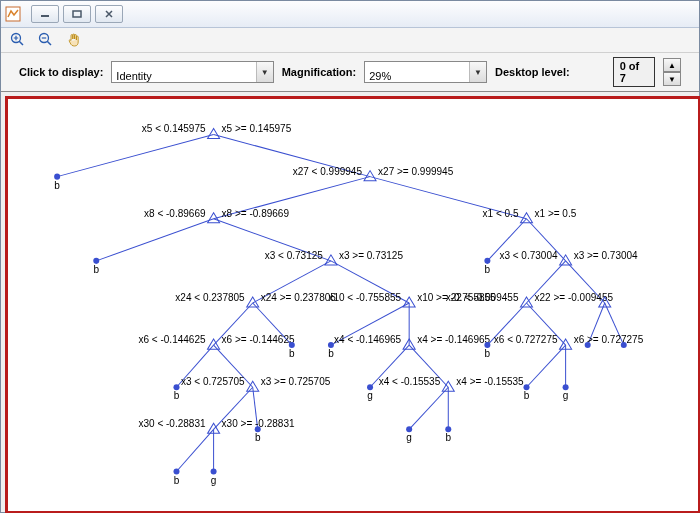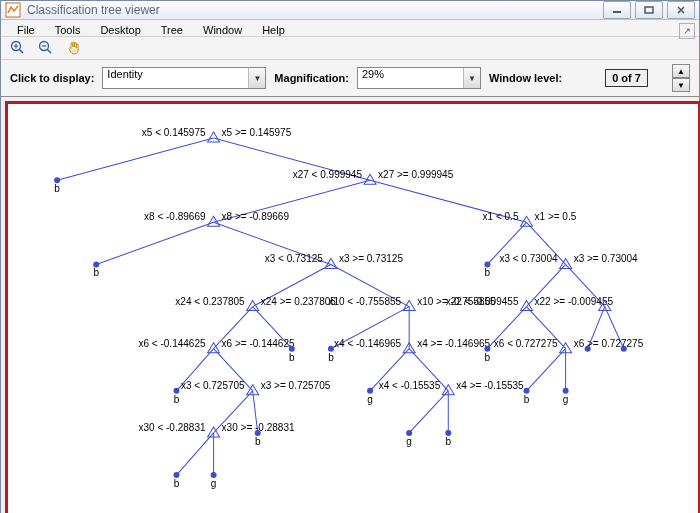--- a/index.html
+++ b/index.html
@@ -6,23 +6,23 @@
   .window{width:700px;height:513px;border:1px solid #7a8aa0;box-sizing:border-box;background:#f0f0f0;display:flex;flex-direction:column;}
   .titlebar{height:26px;background:linear-gradient(#fdfdfe,#e6ecf5);border-bottom:1px solid #b7c4d7;display:flex;align-items:center;padding:0 4px;}
   .titlebar .app-icon{width:16px;height:16px;margin-right:6px;}
   .titlebar .title{flex:1;color:#5a6a7a;font-size:12px;}
   .win-btn{width:26px;height:16px;border:1px solid #9aa7b7;border-radius:2px;margin-left:4px;background:linear-gradient(#fdfdfe,#e1e8f1);display:flex;align-items:center;justify-content:center;}
   .menubar{height:22px;background:#f4f4f4;display:flex;align-items:stretch;border-bottom:1px solid #d0d0d0;padding-left:6px;position:relative;}
   .menu-item{padding:4px 10px 0 10px;cursor:default;}
   .menubar .expand{position:absolute;right:4px;top:3px;width:14px;height:14px;border:1px solid #b0b0b0;display:flex;align-items:center;justify-content:center;font-size:9px;color:#555;}
   .toolbar{height:24px;background:#f4f4f4;border-bottom:1px solid #d0d0d0;display:flex;align-items:center;padding-left:6px;gap:6px;}
   .tool-btn{width:20px;height:20px;display:flex;align-items:center;justify-content:center;border:1px solid transparent;}
-  .controlbar{background:#f4f4f4;border-bottom:1px solid #8a8a8a;display:flex;align-items:center;padding:4px 9px;gap:8px;}
+  .controlbar{background:#f4f4f4;border-bottom:1px solid #8a8a8a;display:flex;align-items:center;padding:4px 18px;gap:8px;}
   .controlbar .label{font-weight:bold;font-size:11px;white-space:nowrap;}
-  .dropdown{height:20px;border:1px solid #888;background:#fff;display:flex;align-items:flex-start;padding:0 18px 0 4px;position:relative;font-size:11px;}
+  .dropdown{height:20px;border:1px solid #888;background:#fff;display:flex;align-items:flex-end;padding:0 18px 0 4px;position:relative;font-size:11px;}
   .dropdown .arrow{position:absolute;right:0;top:0;bottom:0;width:16px;border-left:1px solid #bbb;background:linear-gradient(#f8f8f8,#dcdcdc);display:flex;align-items:center;justify-content:center;font-size:8px;color:#333;}
   .prune-box{border:1px solid #333;background:#f0f0f0;padding:2px 6px;font-size:11px;font-weight:bold;margin-left:35px;}
   .scroll-arrows{display:flex;flex-direction:column;margin-left:auto;}
   .scroll-arrows div{width:16px;height:12px;border:1px solid #888;background:linear-gradient(#f8f8f8,#dcdcdc);display:flex;align-items:center;justify-content:center;font-size:8px;}
   .canvas-wrap{flex:1;padding:4px;background:#f0f0f0;}
   .canvas{width:100%;height:100%;background:#fff;border:3px solid #b91c1c;position:relative;overflow:hidden;}
   svg text{font-family:"Segoe UI",Tahoma,sans-serif;font-size:10px;fill:#000;}
   .edge{stroke:#3a4fd0;stroke-width:1;fill:none;}
   .split{stroke:#3a4fd0;stroke-width:1;fill:none;}
   .leaf{fill:#3a4fd0;}
@@ -31,47 +31,37 @@
 <body>
 
 <div class="window">
   <div class="titlebar">
     <span class="app-icon">
       <svg width="16" height="16" viewBox="0 0 16 16">
           <rect x="1" y="1" width="14" height="14" fill="#fff" stroke="#c76b2e"></rect>
           <path d="M3 11 L6 5 L9 9 L13 4" stroke="#d9822b" stroke-width="1.5" fill="none"></path>
         </svg>
     </span>
-    <span class="title">Classification tree viewer</span>
     <div class="win-btn">
         <svg width="10" height="8">
           <rect x="1" y="5" width="8" height="2" fill="#4a5868"></rect>
         </svg>
       </div>
     <div class="win-btn">
         <svg width="10" height="8">
           <rect x="1" y="1" width="8" height="6" fill="none" stroke="#4a5868" stroke-width="1.5"></rect>
         </svg>
       </div>
     <div class="win-btn">
         <svg width="10" height="8">
           <path d="M2 1 L8 7 M8 1 L2 7" stroke="#4a5868" stroke-width="1.5"></path>
         </svg>
       </div>
   </div>
 
-  <div class="menubar">
-    <div class="menu-item">File</div>
-    <div class="menu-item">Tools</div>
-    <div class="menu-item">Desktop</div>
-    <div class="menu-item">Tree</div>
-    <div class="menu-item">Window</div>
-    <div class="menu-item">Help</div>
-    <div class="expand">↗</div>
-  </div>
 
   <div class="toolbar">
     <div class="tool-btn">
       <svg width="16" height="16">
           <circle cx="6" cy="6" r="4.5" fill="none" stroke="#2a5db0" stroke-width="1.3"></circle>
           <path d="M9.2 9.2 L13 13" stroke="#2a5db0" stroke-width="1.5"></path>
           <path d="M6 3.8v4.4M3.8 6h4.4" stroke="#2a5db0" stroke-width="1.2"></path>
         </svg>
     </div>
     <div class="tool-btn">
@@ -92,21 +82,21 @@
     <span class="label">Click to display:</span>
     <div class="dropdown" style="width:140px">
       <span>Identity</span>
       <span class="arrow">▼</span>
     </div>
     <span class="label">Magnification:</span>
     <div class="dropdown" style="width:100px">
       <span>29%</span>
       <span class="arrow">▼</span>
     </div>
-    <span class="label">Window level:</span>
+    <span class="label">Desktop level:</span>
     <div class="prune-box">0 of 7</div>
     <div class="scroll-arrows">
       <div>▲</div>
       <div>▼</div>
     </div>
   </div>
 
   <div class="canvas-wrap">
     <div class="canvas">
       <svg id="tree-svg" width="100%" height="100%" viewBox="0 0 688 400">

